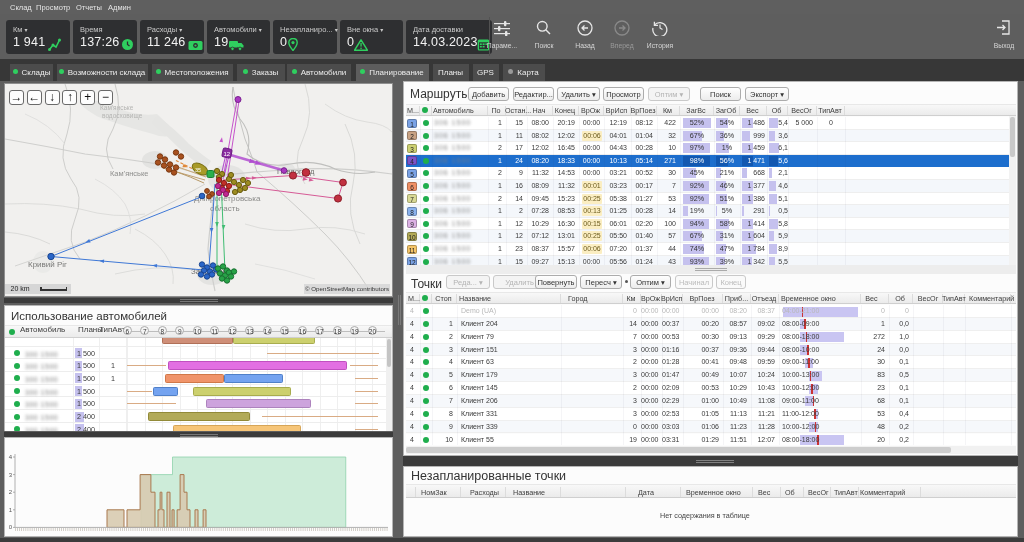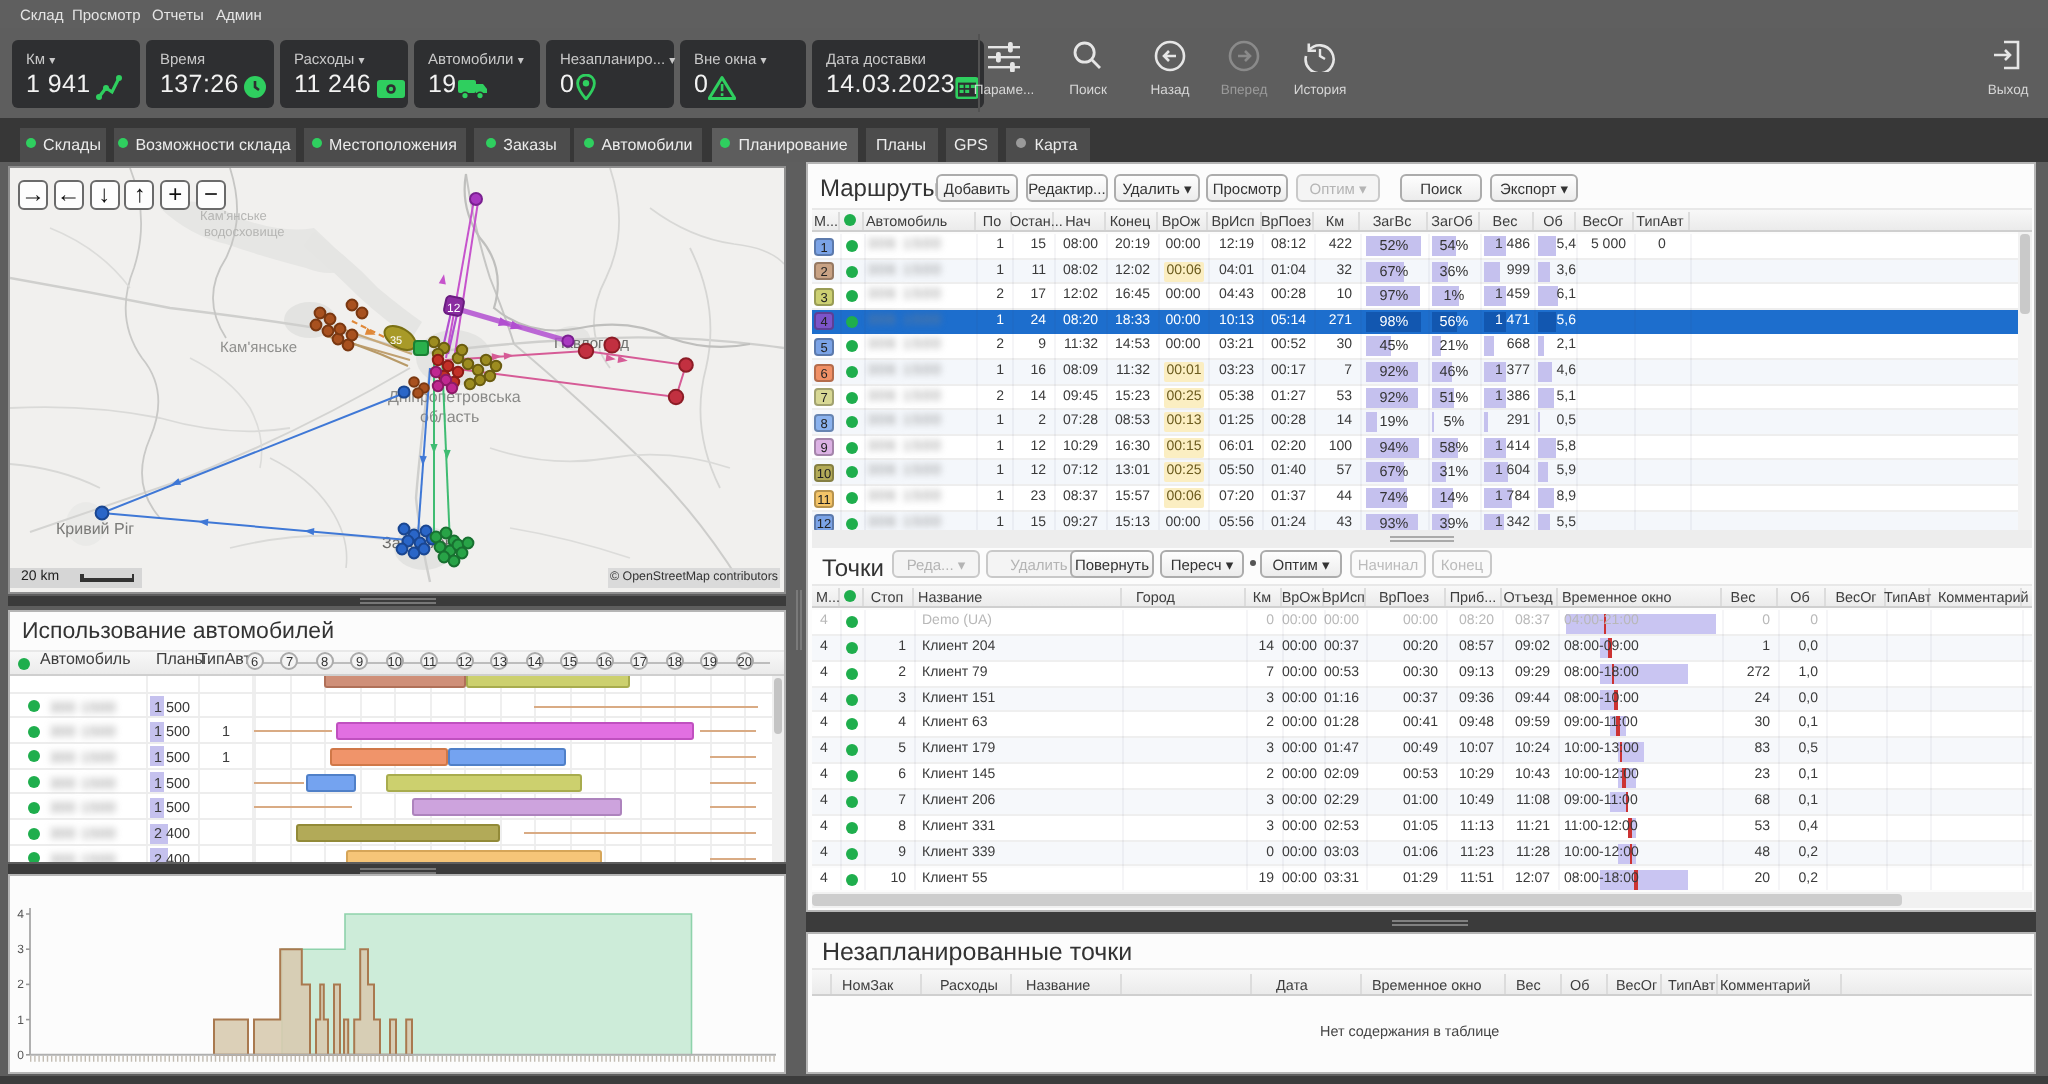--- a/index.html
+++ b/index.html
@@ -672,21 +672,21 @@
 <div class="blurName" style="left:28px;letter-spacing:1px">306 1500</div>
 <div class="cell" style="left:82px;width:18px;text-align:right;padding-right:4px;color:#3a3a3a">1</div>
 <div class="cell" style="left:100px;width:21px;text-align:right;padding-right:4px;color:#3a3a3a">23</div>
 <div class="cell" style="left:121px;width:26px;text-align:right;padding-right:4px;color:#3a3a3a">08:37</div>
 <div class="cell" style="left:147px;width:26px;text-align:right;padding-right:4px;color:#3a3a3a">15:57</div>
 <div class="cell ysel" style="left:176px;width:20px;top:1px;height:10px;line-height:10px;text-align:center;border-radius:1px">00:06</div>
 <div class="cell" style="left:198px;width:27px;text-align:right;padding-right:4px;color:#3a3a3a">07:20</div>
 <div class="cell" style="left:225px;width:26px;text-align:right;padding-right:4px;color:#3a3a3a">01:37</div>
 <div class="cell" style="left:251px;width:23px;text-align:right;padding-right:4px;color:#3a3a3a">44</div>
 <div class="pct" style="left:277px;width:28px;background:linear-gradient(to right,#c5c1ee 20.72px,rgba(255,255,255,0) 20.72px)">74%</div>
-<div class="pct" style="left:310px;width:22px;background:linear-gradient(to right,#c5c1ee 10.34px,rgba(255,255,255,0) 10.34px)">14%</div>
+<div class="pct" style="left:310px;width:22px;background:linear-gradient(to right,#c5c1ee 10.34px,rgba(255,255,255,0) 10.34px)">47%</div>
 <div class="abs" style="left:336px;top:1px;width:13.7px;height:10px;background:#c5c1ee"></div>
 <div class="cell" style="left:334px;width:25px;text-align:right;color:#3a3a3a">1 784</div>
 <div class="abs" style="left:363px;top:1px;width:7.5px;height:10px;background:#c5c1ee"></div>
 <div class="cell" style="left:361px;width:21px;text-align:right;color:#3a3a3a">8,9</div>
 </div>
 <div class="row" style="top:138.59999999999997px;width:603px;height:12.6px;background:#f4f7fb;border-bottom:1px solid #eee">
 <div class="badge" style="left:1px;top:1.5px;background:#7ba3e6;border:1px solid rgba(0,0,0,.25)">12</div>
 <div class="gdot" style="left:17px;top:3px"></div>
 <div class="blurName" style="left:28px;letter-spacing:1px">306 1500</div>
 <div class="cell" style="left:82px;width:18px;text-align:right;padding-right:4px;color:#3a3a3a">1</div>

